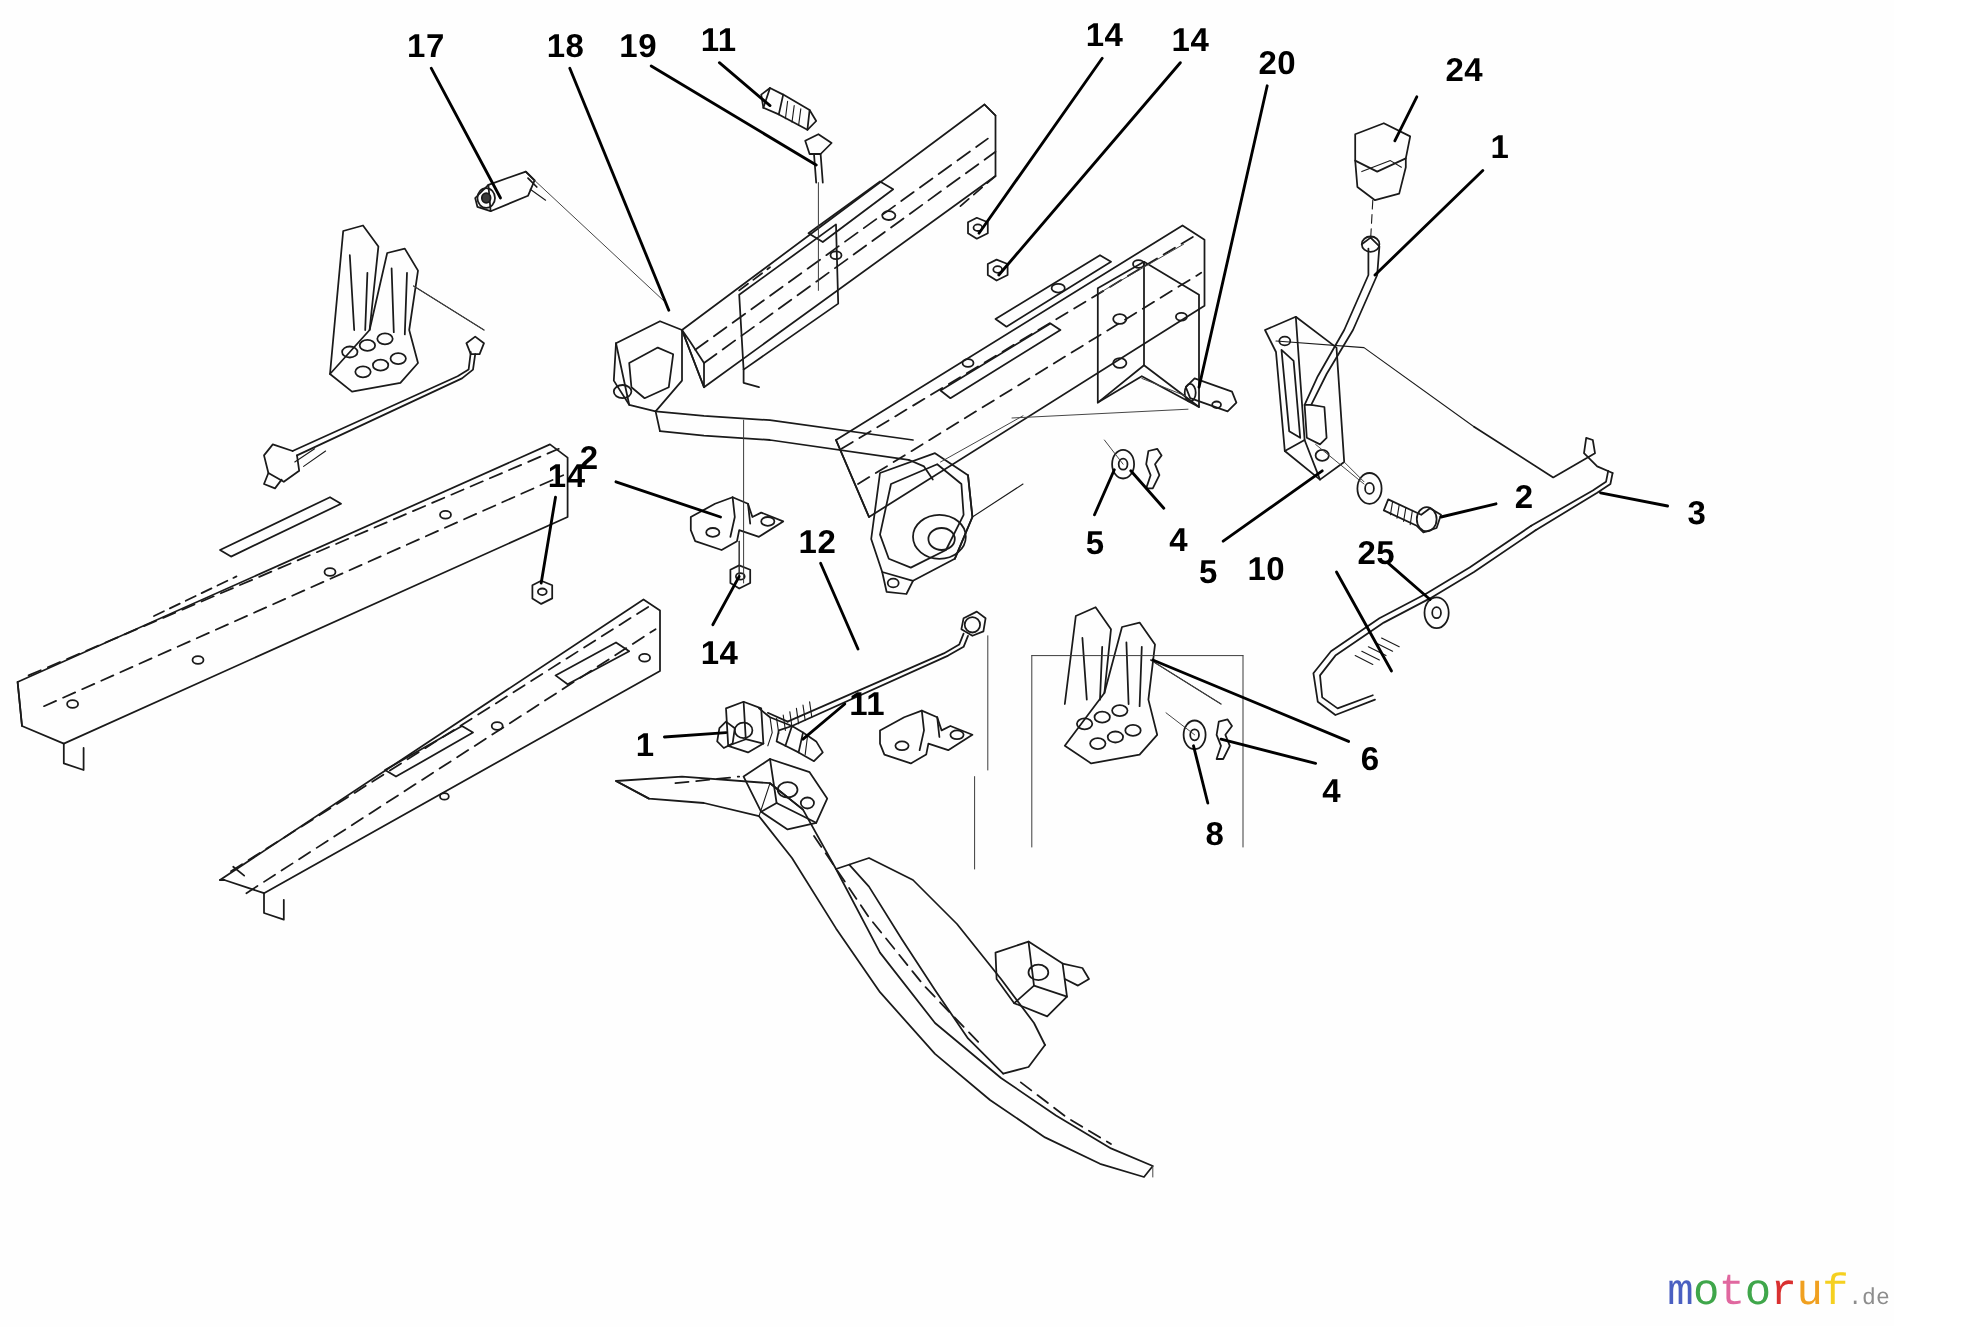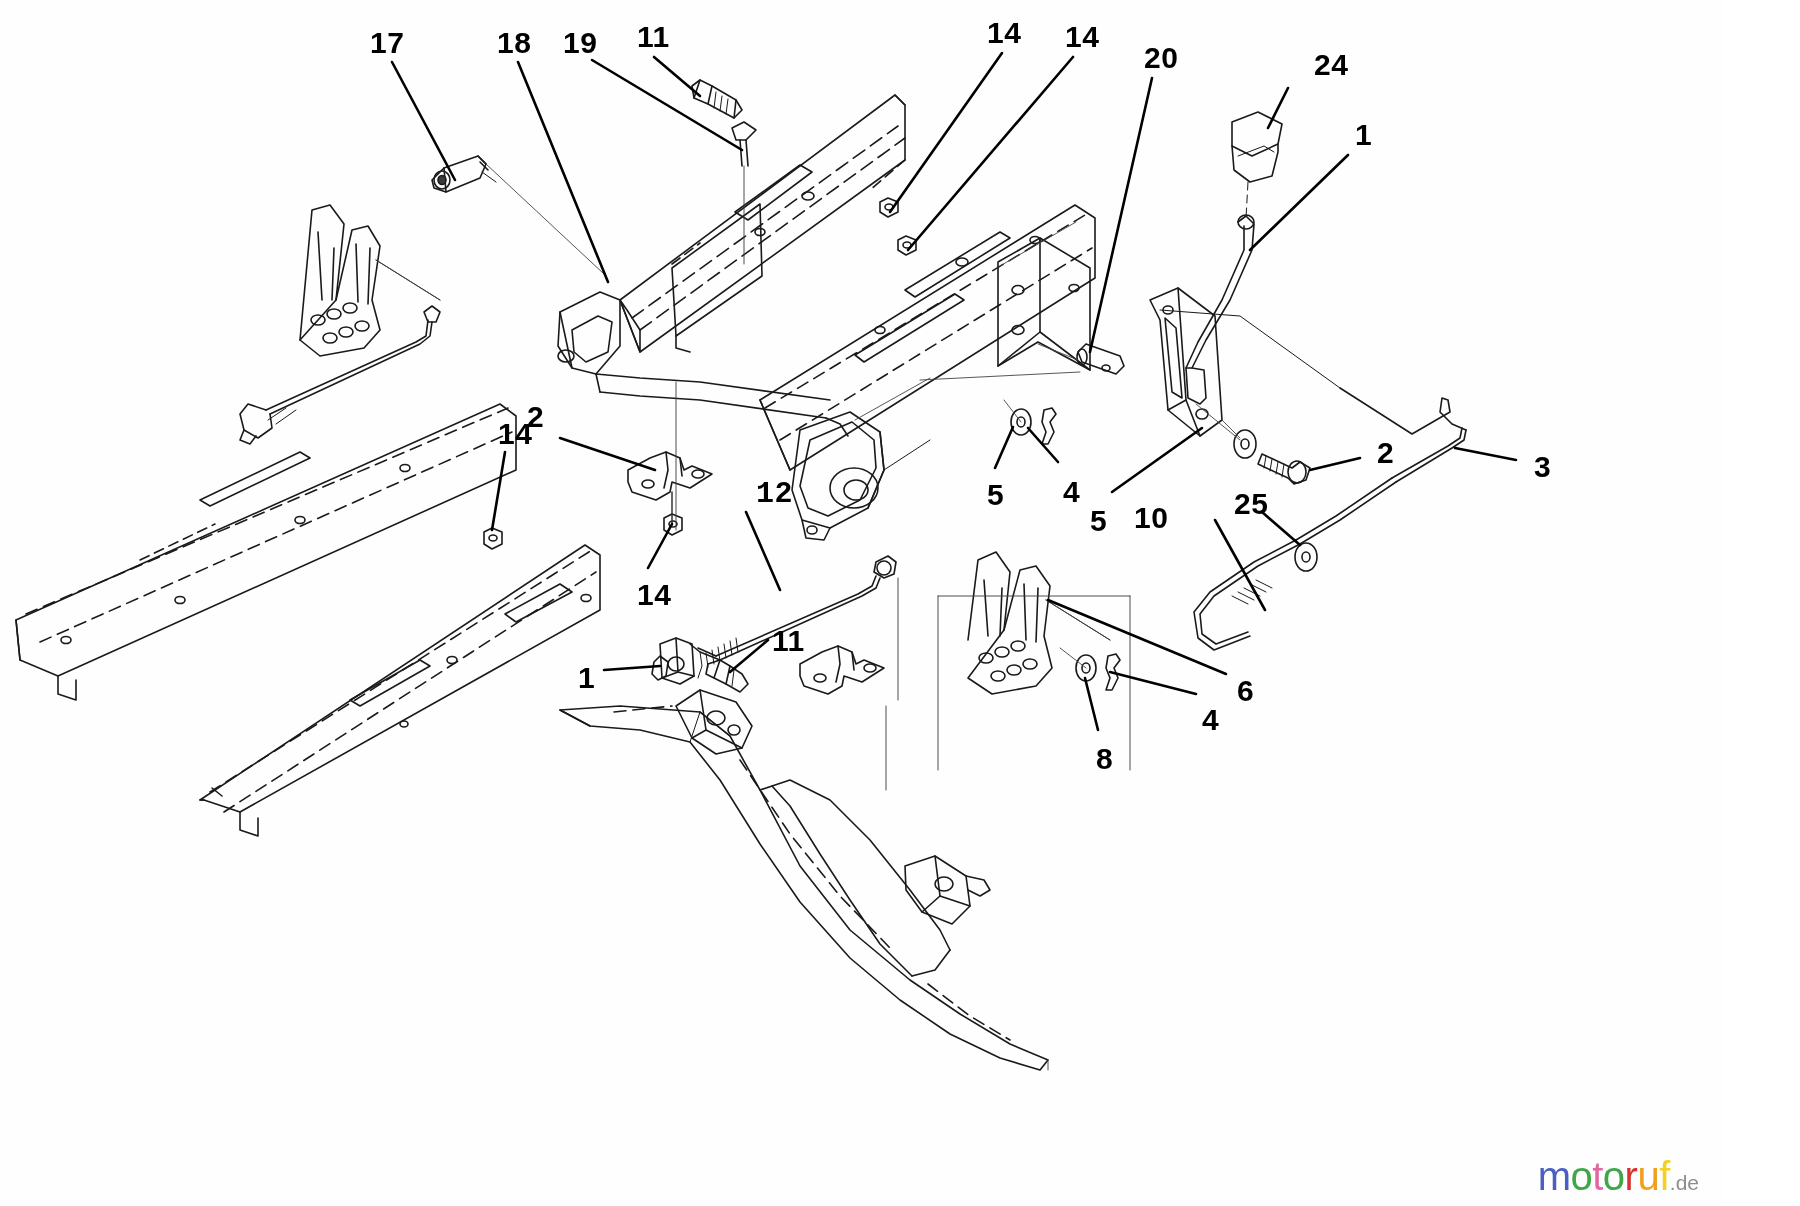--- a/index.html
+++ b/index.html
@@ -30,23 +30,23 @@
     font-size: 30px;
     font-weight: 700;
     color: #000000;
     letter-spacing: 0.5px;
     line-height: 1;
     white-space: nowrap;
     user-select: none;
   }
   #watermark {
     position: absolute;
-    right: 23px;
+    right: 4px;
     bottom: 10px;
-    font-family: Liberation Sans, sans-serif;
+    font-family: Liberation Mono, monospace;
     font-size: 40px;
     line-height: 1;
     letter-spacing: -0.5px;
     white-space: nowrap;
   }
   #watermark .c0 { color: #4a5fc1; }
   #watermark .c1 { color: #3fa64a; }
   #watermark .c2 { color: #e0679f; }
   #watermark .c3 { color: #3fa64a; }
   #watermark .c4 { color: #d93030; }
@@ -450,21 +450,21 @@
       <div class="callout" style="left: 497px; top: 28px;">18</div>
       <div class="callout" style="left: 563px; top: 28px;">19</div>
       <div class="callout" style="left: 637px; top: 22px;">11</div>
       <div class="callout" style="left: 987px; top: 18px;">14</div>
       <div class="callout" style="left: 1065px; top: 22px;">14</div>
       <div class="callout" style="left: 1144px; top: 43px;">20</div>
       <div class="callout" style="left: 1278px; top: 50px; margin-left: 36px;">24</div>
       <div class="callout" style="left: 1355px; top: 120px;">1</div>
       <div class="callout" style="left: 527px; top: 402px;">2</div>
       <div class="callout" style="left: 498px; top: 419px;">14</div>
-      <div class="callout" style="left: 756px; top: 479px; font-family: Liberation Mono, monospace;">12</div>
+      <div class="callout" style="left: 726px; top: 479px;">12</div>
       <div class="callout" style="left: 987px; top: 480px;">5</div>
       <div class="callout" style="left: 1063px; top: 477px;">4</div>
       <div class="callout" style="left: 1090px; top: 506px;">5</div>
       <div class="callout" style="left: 1377px; top: 438px;">2</div>
       <div class="callout" style="left: 1534px; top: 452px;">3</div>
       <div class="callout" style="left: 1134px; top: 503px;">10</div>
       <div class="callout" style="left: 1234px; top: 489px;">25</div>
       <div class="callout" style="left: 637px; top: 580px;">14</div>
       <div class="callout" style="left: 772px; top: 626px;">11</div>
       <div class="callout" style="left: 578px; top: 663px;">1</div>

